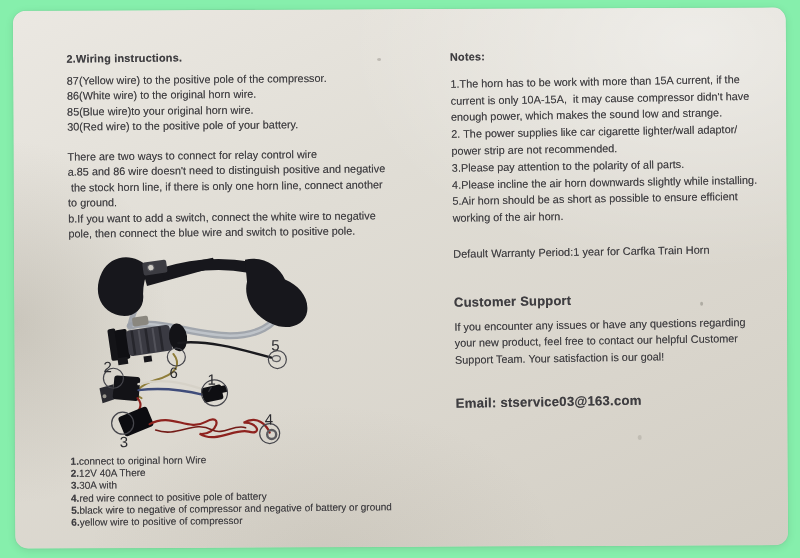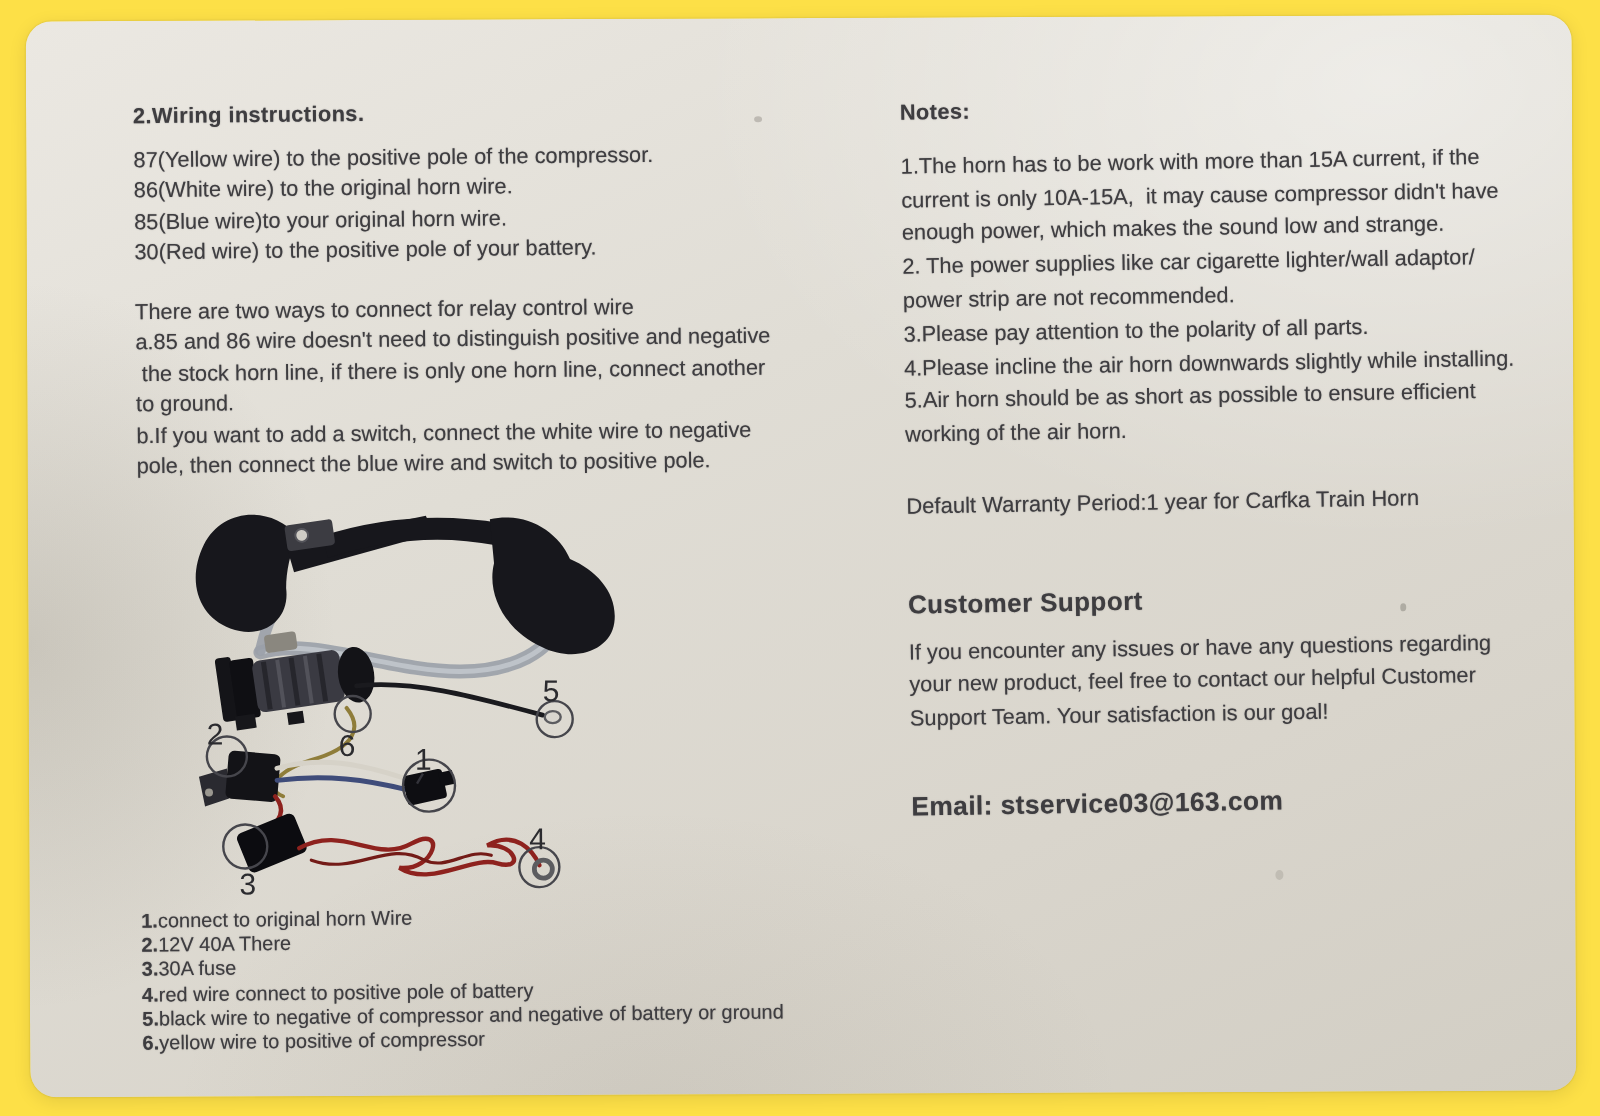--- a/index.html
+++ b/index.html
@@ -1,19 +1,19 @@
 <!DOCTYPE html>
 <html><head>
 <meta charset="utf-8">
 <style>
   html,body{margin:0;padding:0;}
   .stage{
     position:relative;
     width:800px;height:558px;
-    background:#fde047;
+    background:#86efac;
     overflow:hidden;
     font-family:"Liberation Sans", sans-serif;
   }
   .paper{
     position:absolute;
     left:14px;top:9px;
     width:773px;height:538px;
     border-radius:13px;
     background:
       radial-gradient(220px 260px at 0% 58%, rgba(110,102,84,0.20), rgba(110,102,84,0) 70%),
@@ -158,21 +158,21 @@
         <text x="34" y="201" font-size="15" fill="#2b2b2f">3</text>
         <text x="179" y="179" font-size="15" fill="#2b2b2f">4</text>
         <text x="186" y="105" font-size="15" fill="#2b2b2f">5</text>
         <text x="84" y="132" font-size="15" fill="#2b2b2f">6</text>
       </svg>
     </div>
 
     <div class="parts">
       <div class="ln"><span class="pnum">1.</span><span>connect to original horn Wire</span></div>
       <div class="ln"><span class="pnum">2.</span><span>12V 40A There</span></div>
-      <div class="ln"><span class="pnum">3.</span><span>30A fuse</span></div>
+      <div class="ln"><span class="pnum">3.</span><span>30A with</span></div>
       <div class="ln"><span class="pnum">4.</span><span>red wire connect to positive pole of battery</span></div>
       <div class="ln"><span class="pnum">5.</span><span>black wire to negative of compressor and negative of battery or ground</span></div>
       <div class="ln"><span class="pnum">6.</span><span>yellow wire to positive of compressor</span></div>
     </div>
 
     <div class="col-right">
       <div class="h2 ln">Notes:</div>
       <div class="ln">1.The horn has to be work with more than 15A current, if the</div>
       <div class="ln">current is only 10A-15A,  it may cause compressor didn't have</div>
       <div class="ln">enough power, which makes the sound low and strange.</div>

